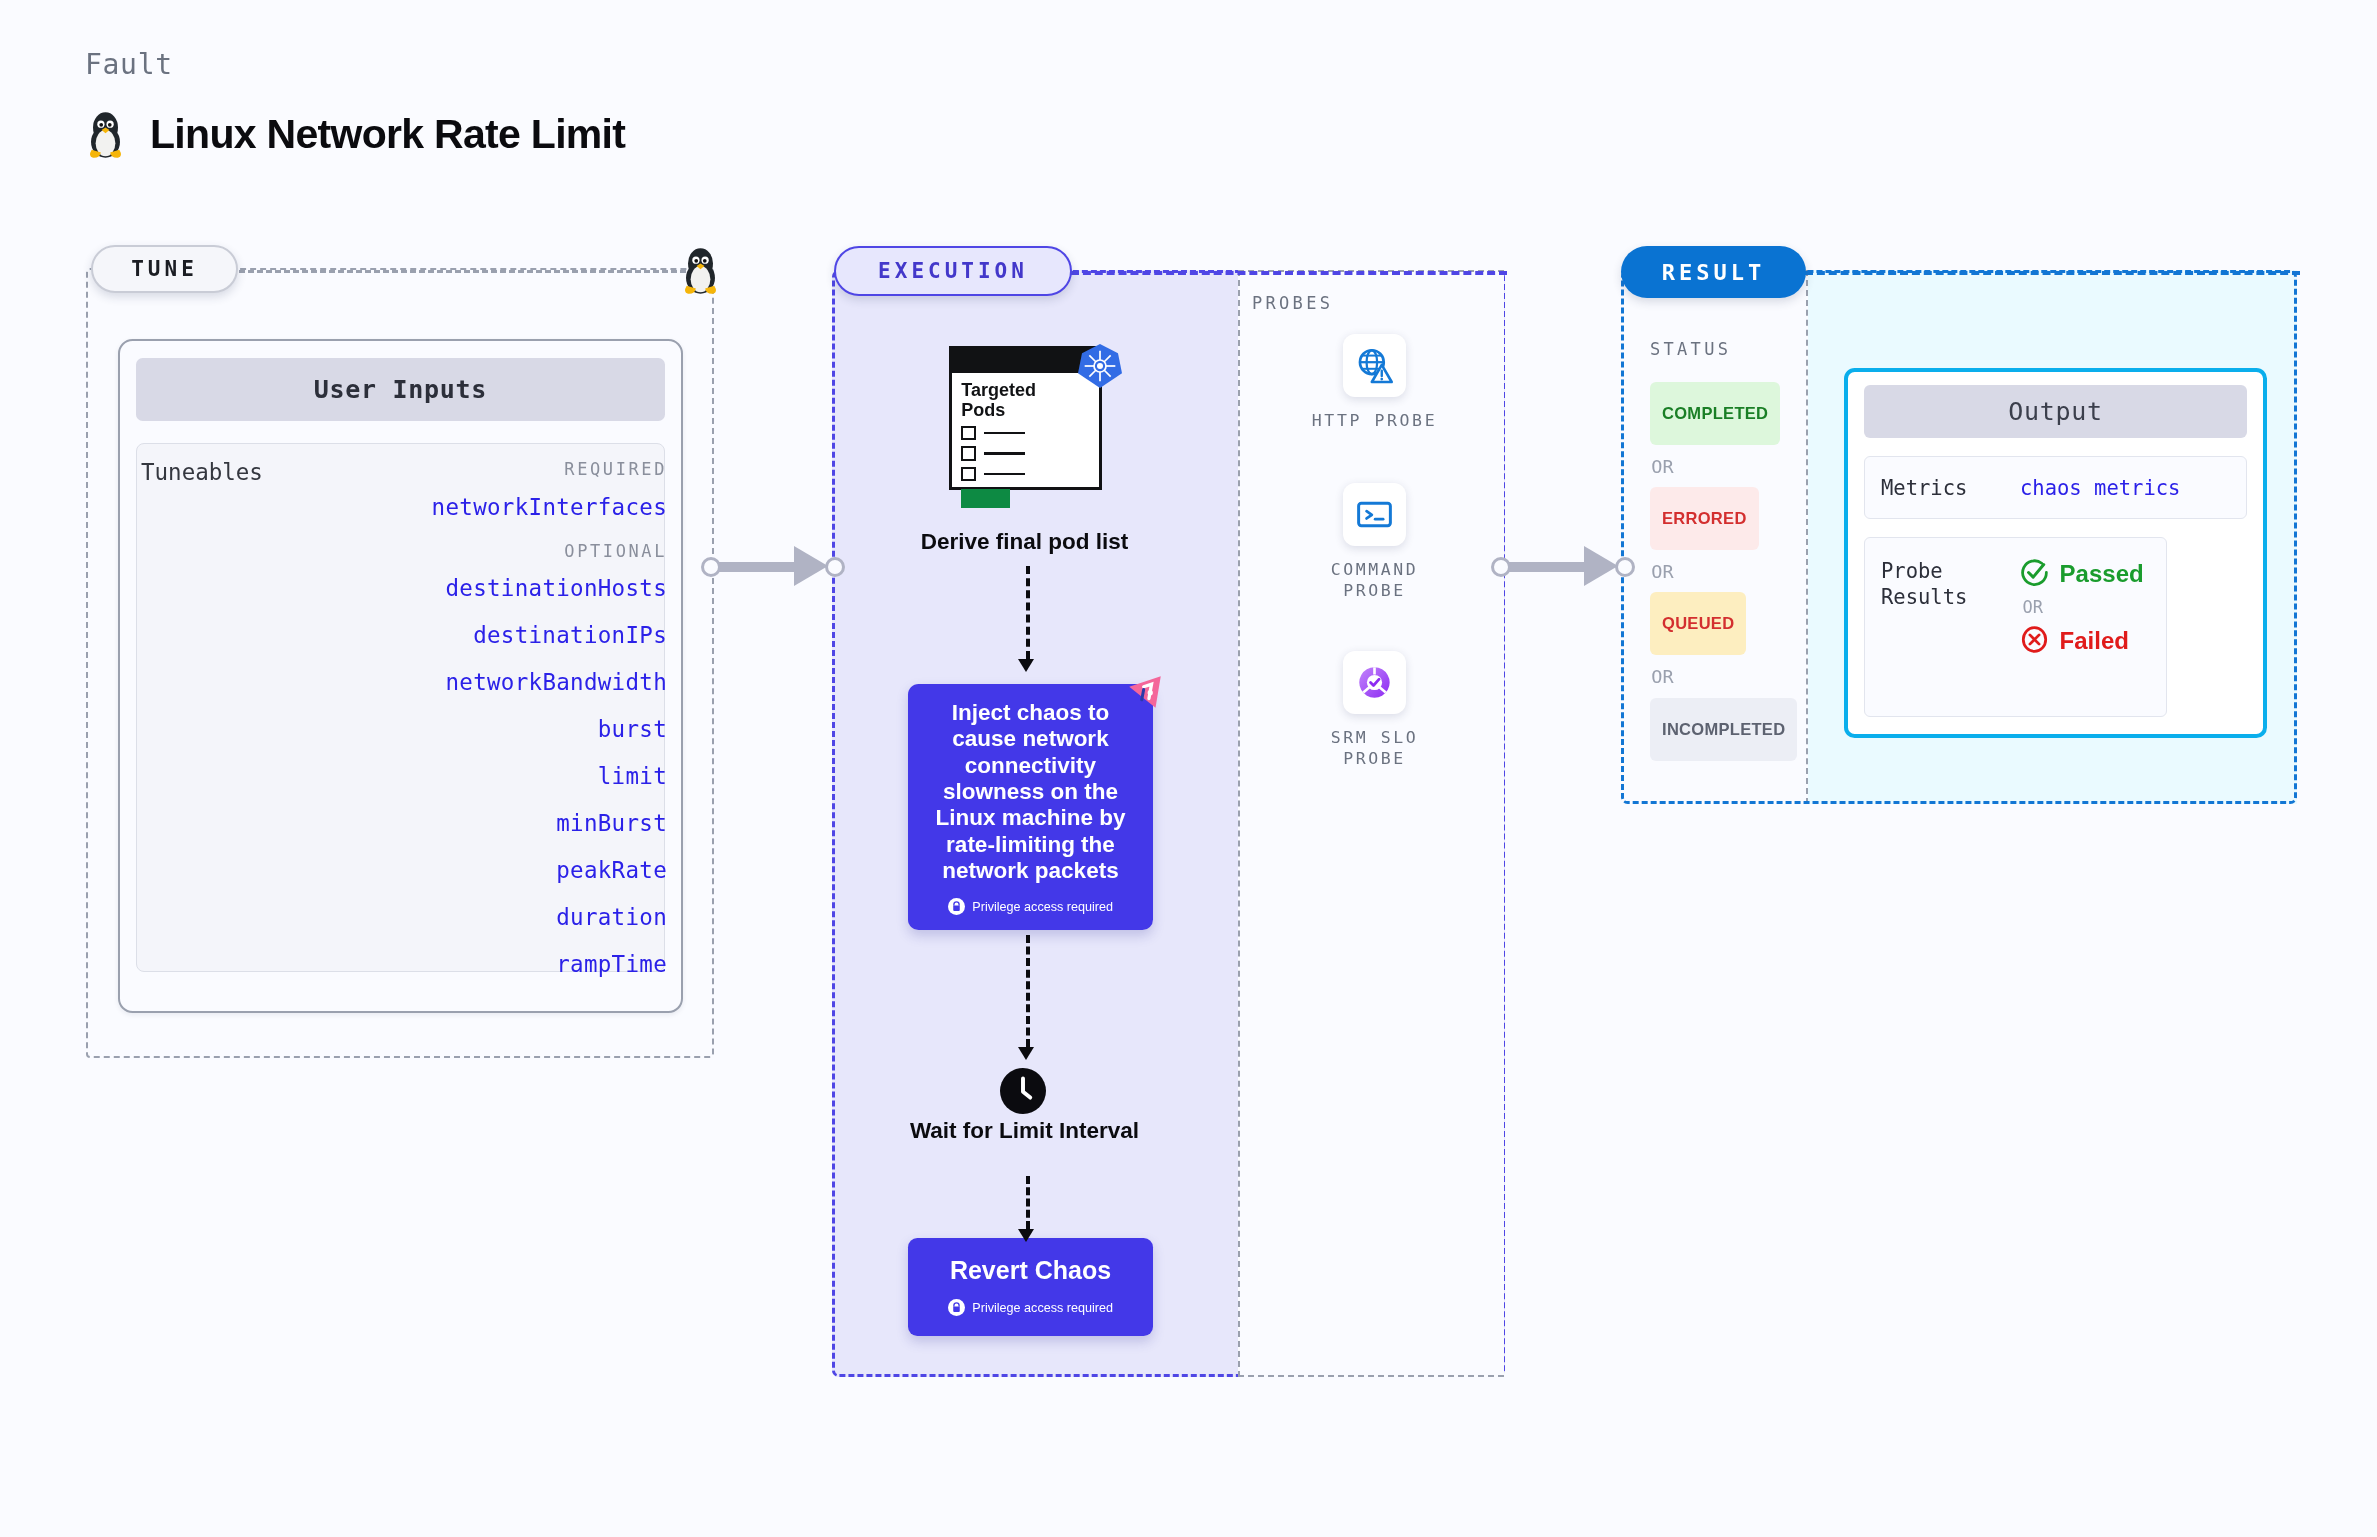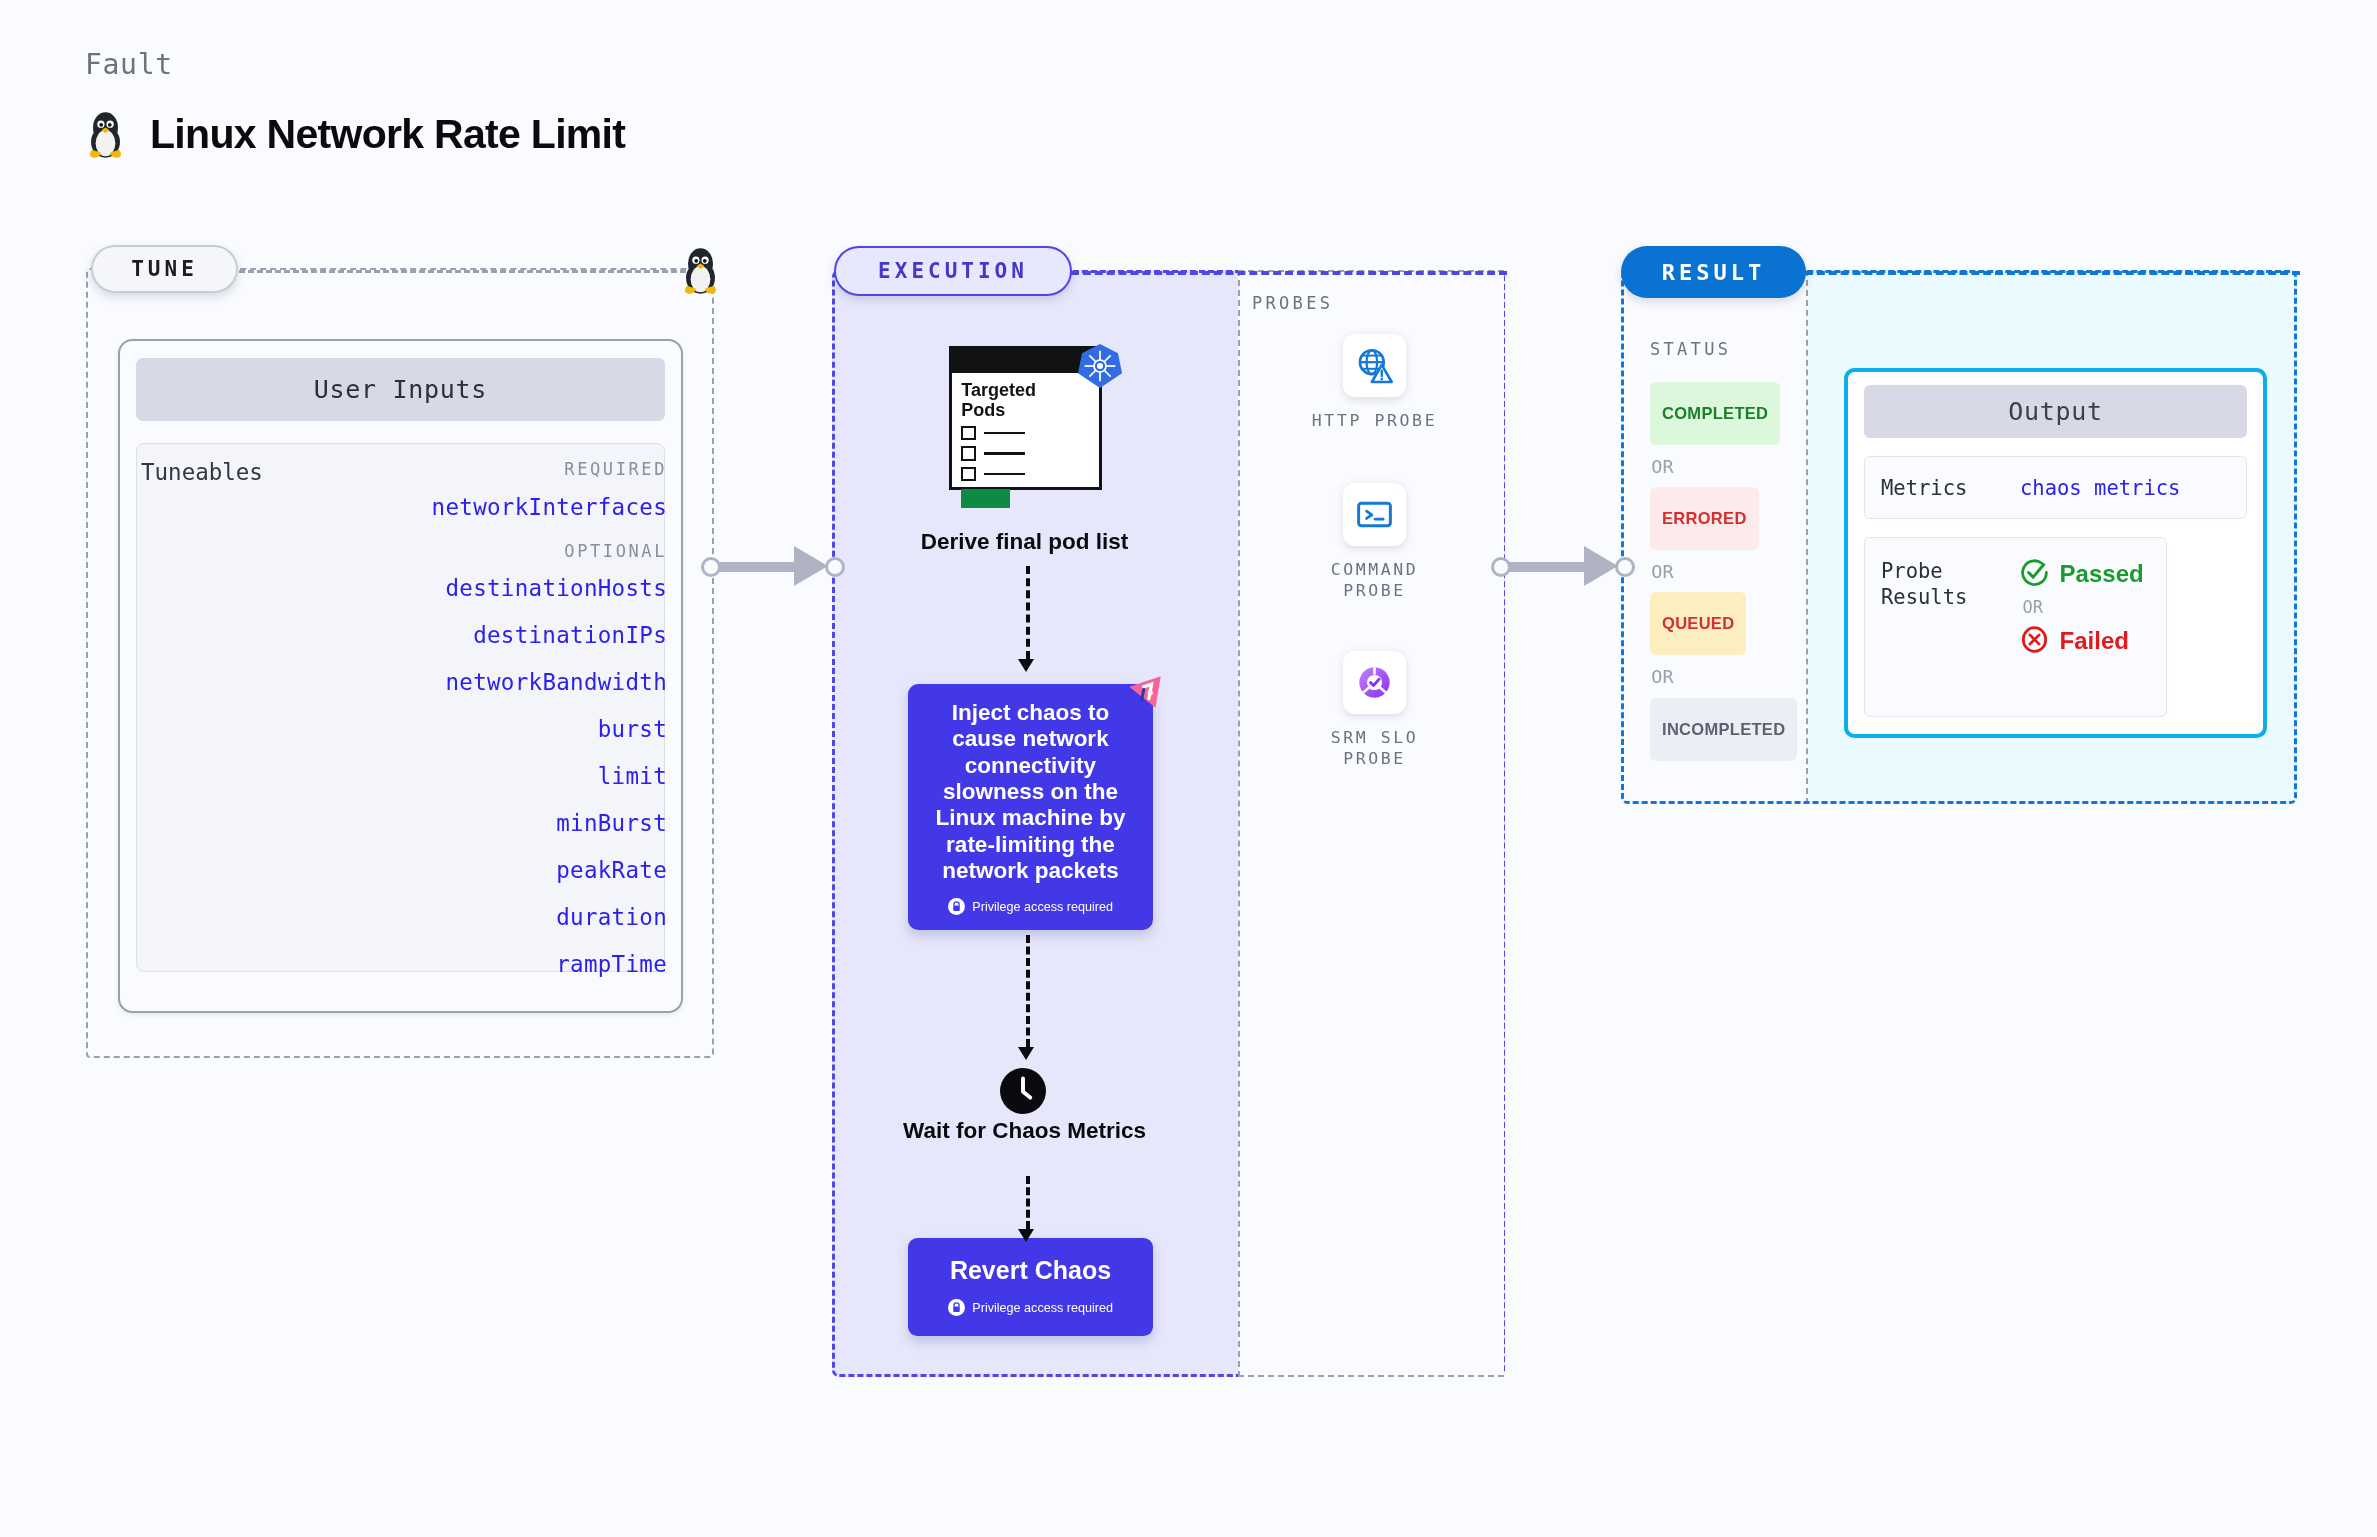--- a/index.html
+++ b/index.html
@@ -79,21 +79,21 @@
   
   #userinputs-card {
     left: 118px; top: 339px; width: 565px; height: 674px;
     background: #fafbff; border: 2px solid #9aa0ae; border-radius: 14.5px;
     box-shadow: 0 2px 5.3px rgba(30,40,80,.08);
   }
   #userinputs-header {
     left: 136px; top: 358px; width: 529px; height: 63px;
     background: #d8d9e6; border-radius: 6.6px;
     display: flex; align-items: center; justify-content: center;
-    font-size: 25px; color: #2c2f3a; letter-spacing: 0.7px;
+    font-size: 25px; color: #2c2f3a; letter-spacing: 0.7px; font-weight: bold;
   }
   #tuneables-box {
     left: 136px; top: 443px; width: 529px; height: 529px;
     background: #f4f5fa; border: 1.3px solid #dcdfe8; border-radius: 8px;
   }
   #tuneables-label {
     left: 141px; top: 459px; font-size: 22.5px; color: #34373f;
   }
   #tuneables-list { left: 383px; top: 459px; width: 284px; text-align: right; }
   .grp-title {
@@ -440,21 +440,21 @@
     <div class="ln"></div>
     <div class="hd"></div>
   </div>
 
 <div class="abs" id="clock-icon">
   <svg width="46" height="46" viewBox="0 0 70 70">
     <circle cx="35" cy="35" r="35" fill="#0b0b0f"></circle>
     <path d="M35 16 V36 L46 45" fill="none" stroke="#ffffff" stroke-width="6" stroke-linecap="round" stroke-linejoin="round"></path>
   </svg>
 </div>
-<div class="abs" id="wait-label">Wait for Chaos Metrics</div>
+<div class="abs" id="wait-label">Wait for Limit Interval</div>
 
 <div class="abs dash-arrow" id="arr-3">
     <div class="ln"></div>
     <div class="hd"></div>
   </div>
 
 <div class="abs" id="revert-card">
   <div id="revert-title">Revert Chaos</div>
   <div class="priv-row">
     <span>

